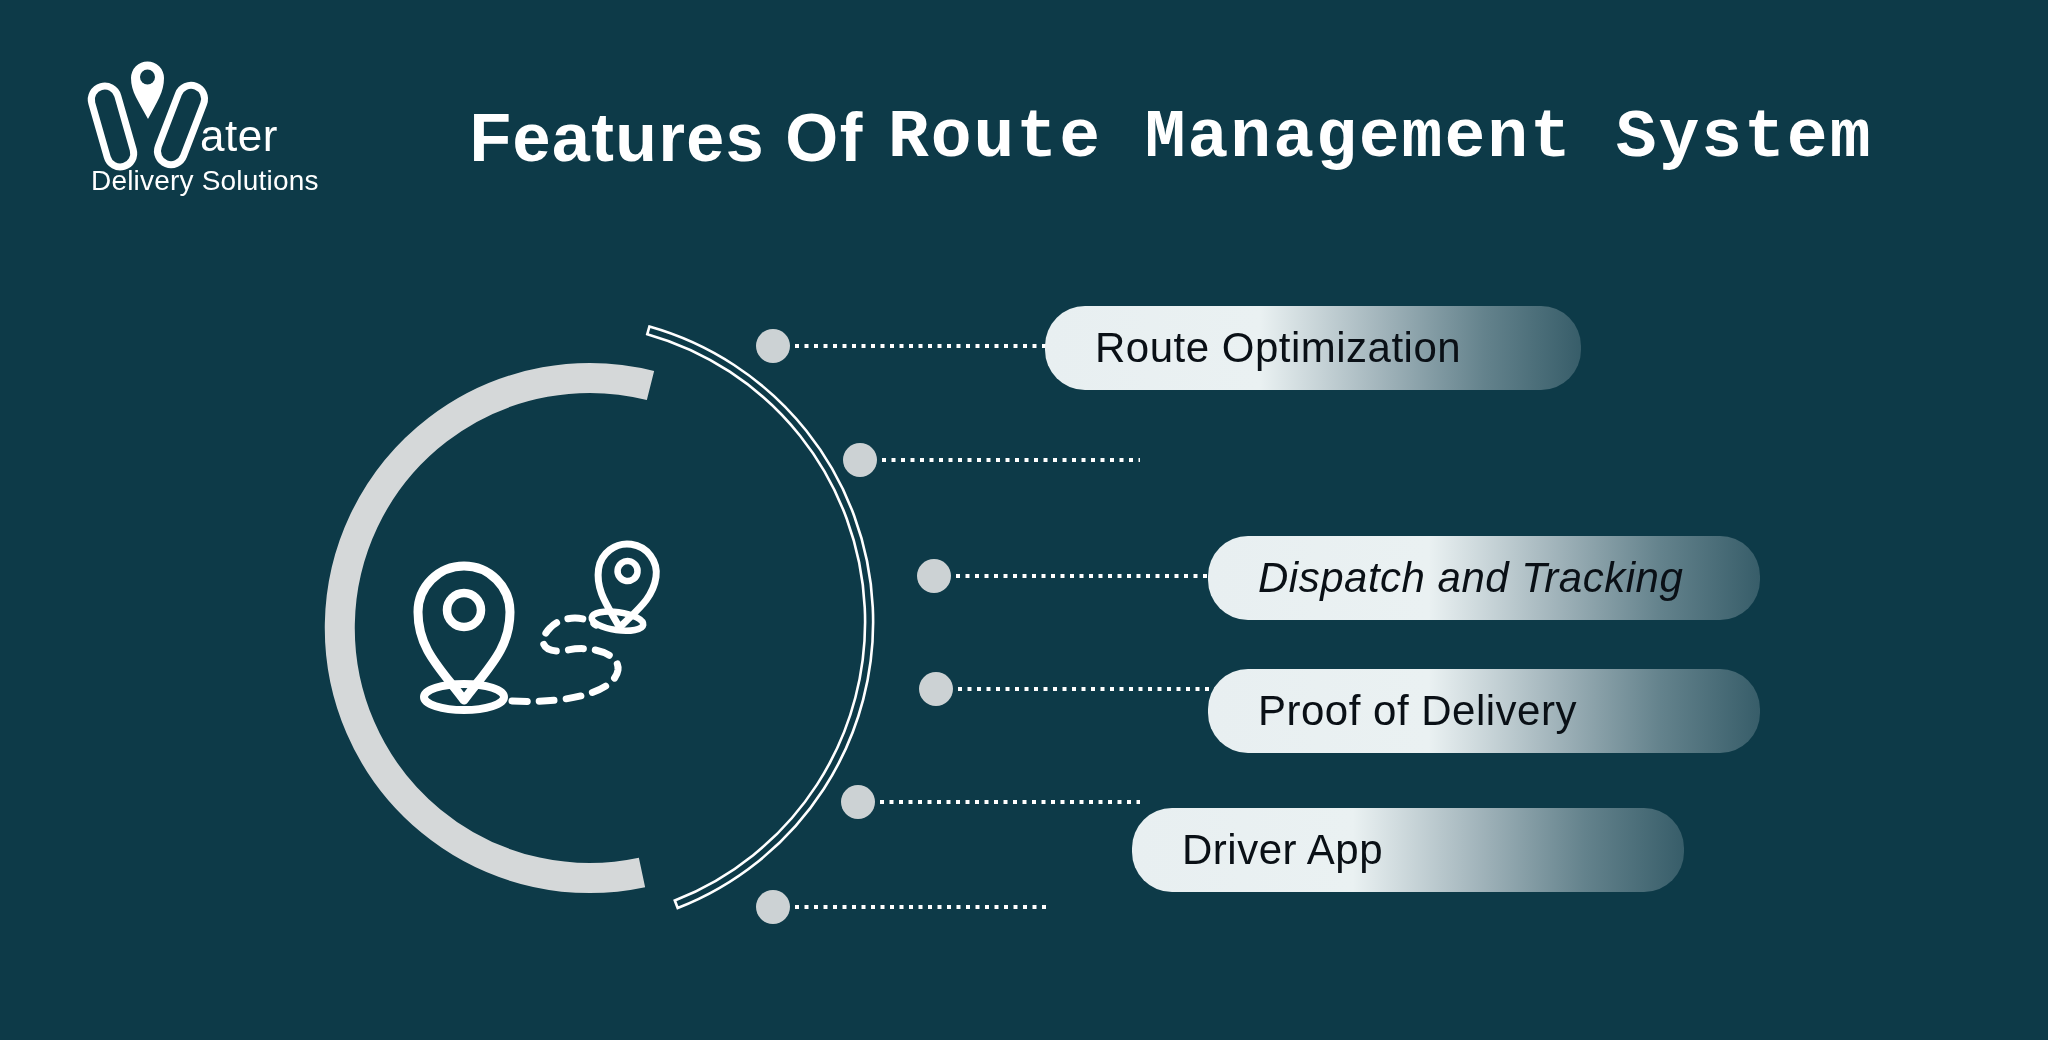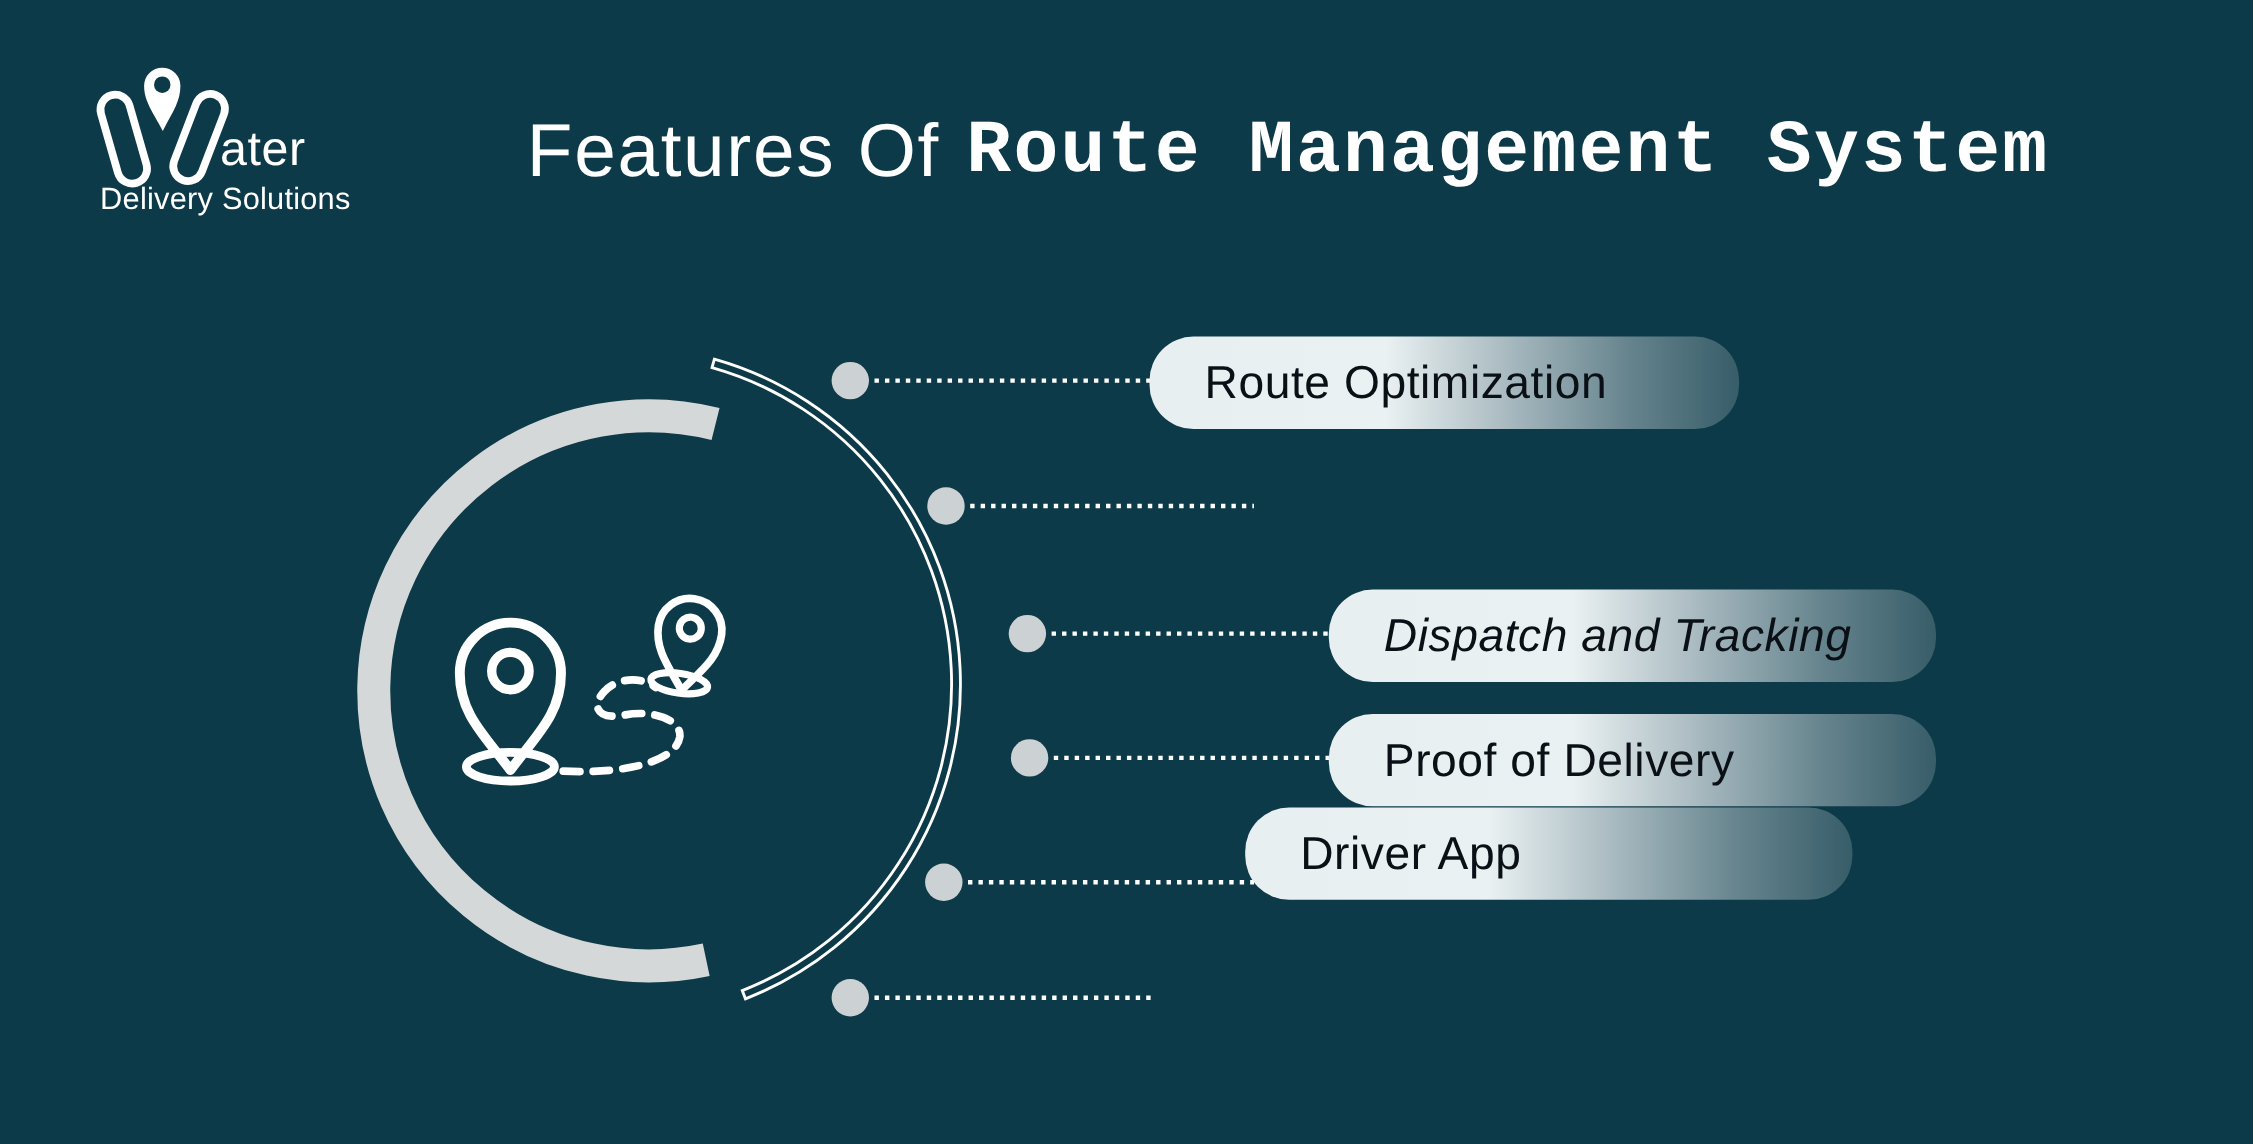--- a/index.html
+++ b/index.html
@@ -10,21 +10,21 @@
   }
   .stage{position:absolute;inset:0;}
   svg.scene{position:absolute;left:0;top:0;}
 
   
   .title{
     position:absolute;top:102px;left:1171px;transform:translateX(-50%);
     display:flex;gap:24px;white-space:nowrap;
     color:#ffffff;font-size:68px;line-height:1.05;letter-spacing:1.5px;
   }
-  .title .prefix{font-weight:400;}
+  .title .prefix{font-weight:700;}
   .title .emphasis{font-weight:700;letter-spacing:2px;font-family:Liberation Mono, monospace;}
 
   
   .logo-suffix{
     position:absolute;left:200px;top:114px;
     color:#fff;font-weight:400;font-size:44px;line-height:1;letter-spacing:.5px;
   }
   .logo-tagline{
     position:absolute;left:91px;top:167px;
     color:#fff;font-weight:400;font-size:28px;line-height:1;letter-spacing:.2px;
@@ -40,22 +40,22 @@
     background:linear-gradient(90deg,
       rgba(232,239,241,1) 0%,
       rgba(234,241,242,1) 40%,
       rgba(198,210,215,0.80) 63%,
       rgba(205,218,223,0.45) 82%,
       rgba(205,218,223,0.22) 100%);
   }
   .p1{left:1045px;top:306px;width:536px;}
   .p2{left:1132px;top:420px;width:551px;}
   .p3{left:1208px;top:536px;width:552px;font-style:italic;}
-  .p4{left:1208px;top:649px;width:552px;}
-  .p5{left:1132px;top:734px;width:552px;}
+  .p4{left:1208px;top:669px;width:552px;}
+  .p5{left:1132px;top:808px;width:552px;}
   .p6{left:1043px;top:867px;width:540px;}
 </style>
 </head>
 <body>
 
 <div class="stage">
 
   <svg class="scene" width="2048" height="1040" viewBox="0 0 2048 1040">
 
     <g>

